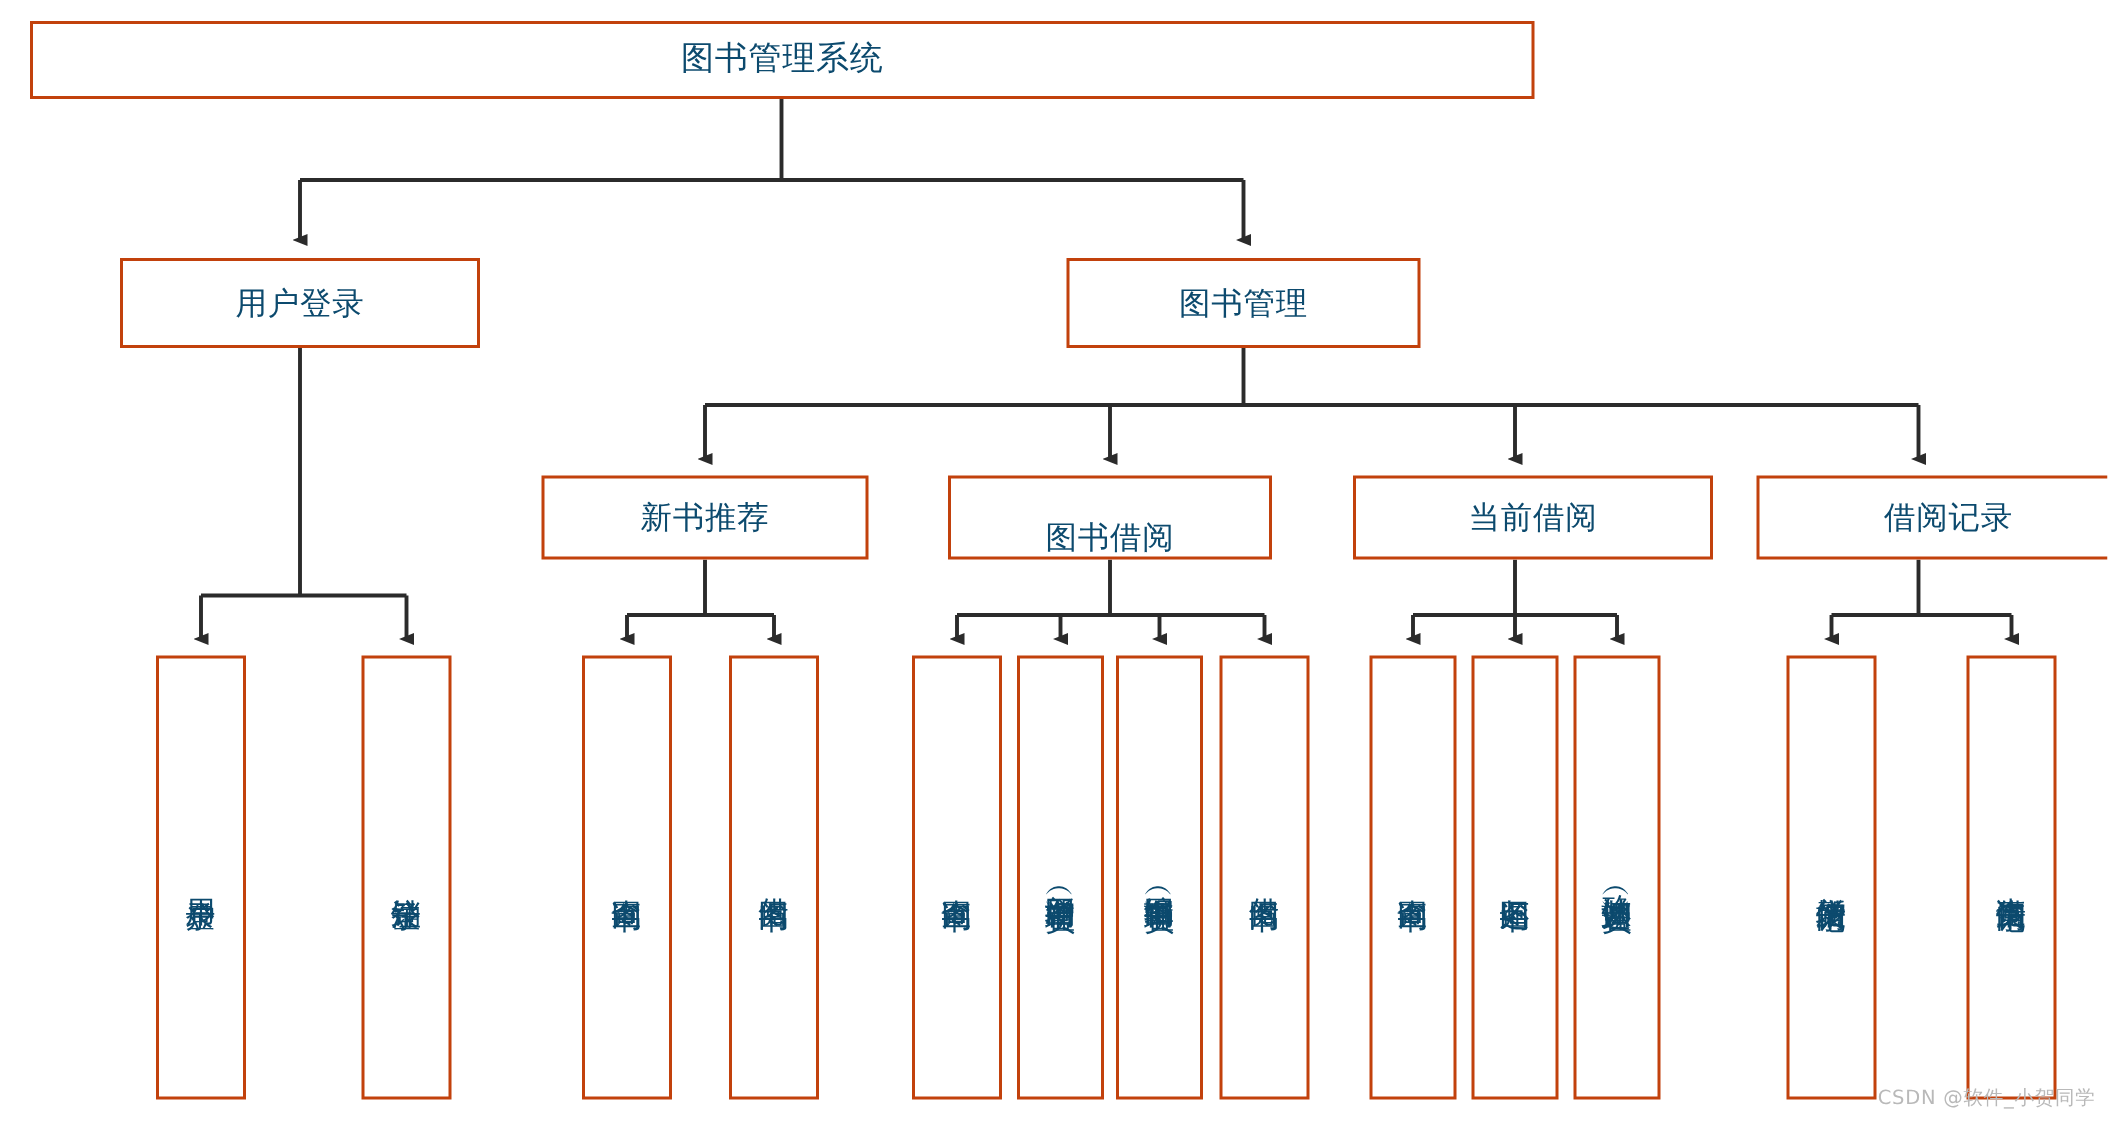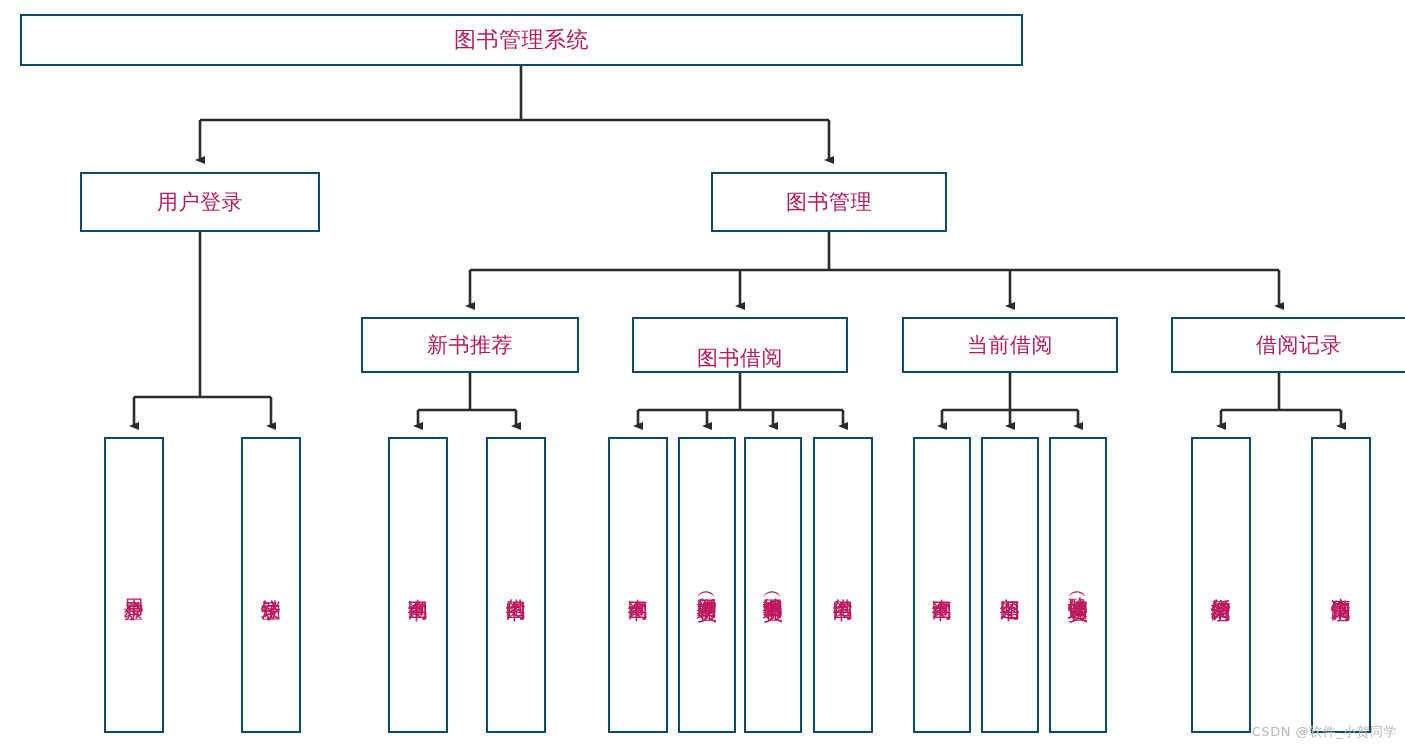--- a/index.html
+++ b/index.html
@@ -20,25 +20,25 @@
     left: 0;
     top: 0;
     width: 1405px;
     height: 747px;
     pointer-events: none;
   }
   .node {
     position: absolute;
     box-sizing: border-box;
     background: #ffffff;
-    border: 2px solid #0c4a6e;
+    border: 2px solid #c2410c;
     display: flex;
     align-items: center;
     justify-content: center;
-    color: #be185d;
+    color: #0c4a6e;
   }
   .node .lbl {
     display: block;
     text-align: center;
     line-height: 1.18;
     white-space: nowrap;
   }
   
   .node.horiz .lbl {
     font-size: 21px;
@@ -135,21 +135,21 @@
   <div class="node horiz" style="left:711px; top:172px; width:236px; height:60px;">
     <span class="lbl">图书管理</span>
   </div>
 
   <div class="node horiz" style="left:361px; top:317px; width:218px; height:56px;">
     <span class="lbl">新书推荐</span>
   </div>
   <div class="node horiz" style="left:632px; top:317px; width:216px; height:56px;align-items:flex-end;">
     <span class="lbl">图书借阅</span>
   </div>
-  <div class="node horiz" style="left:902px; top:317px; width:216px; height:56px;">
+  <div class="node horiz" style="left:902px; top:317px; width:240px; height:56px;">
     <span class="lbl">当前借阅</span>
   </div>
   <div class="node horiz" style="left:1171px; top:317px; width:256px; height:56px;">
     <span class="lbl">借阅记录</span>
   </div>
 
   <div class="node vert" style="left:104px; top:437px; width:60px; height:296px;">
     <span class="lbl">用户登录</span>
   </div>
   <div class="node vert" style="left:241px; top:437px; width:60px; height:296px;">

